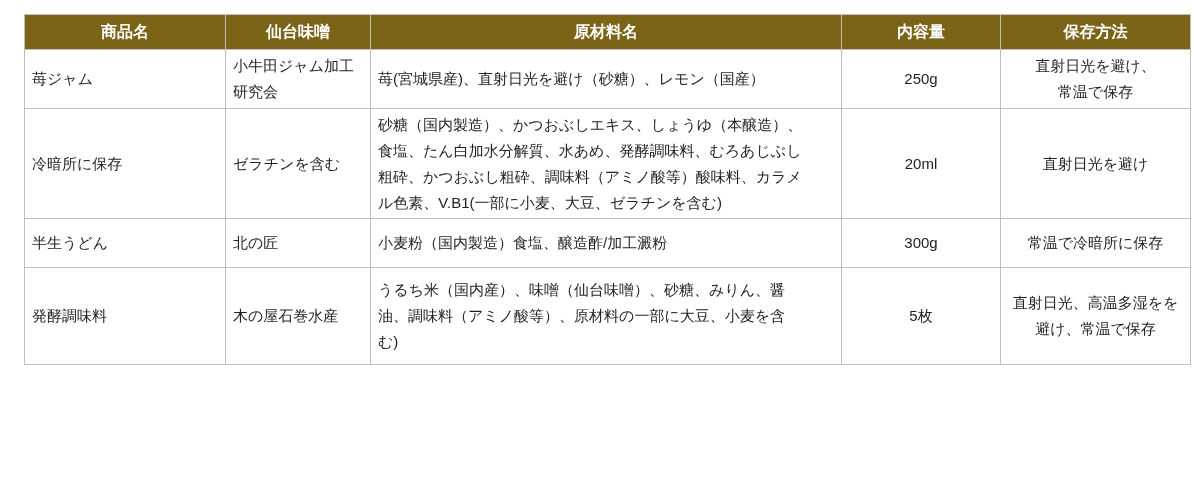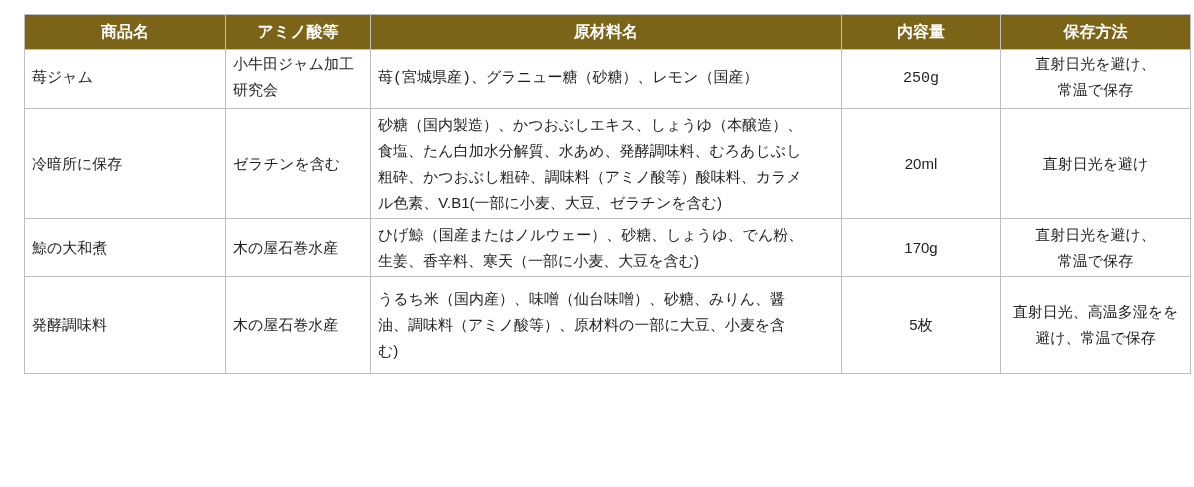--- a/index.html
+++ b/index.html
@@ -47,21 +47,21 @@
     vertical-align: middle;
     padding: 2px 7px;
     line-height: 26px;
     white-space: pre-line;
     overflow: hidden;
   }
   td.cell-product, td.cell-business, td.cell-ingredients { text-align: left; }
   td.cell-amount, td.cell-storage { text-align: center; }
   td.cell-ingredients { line-height: 27px; }
 
-  tr.row-0 { height: 59px; font-family: Liberation Mono, monospace; }
+  tr.row-0 { height: 59px; }
   tr.row-1 { height: 110px; }
   tr.row-2 { height: 49px; }
   tr.row-3 { height: 58px; }
   tr.row-4 { height: 58px; }
   tr.row-5 { height: 97px; }
 </style>
 </head>
 <body>
 
 <div class="page">
@@ -69,54 +69,52 @@
     <colgroup>
       <col class="c1">
         <col class="c2">
         <col class="c3">
         <col class="c4">
         <col class="c5">
     </colgroup>
     <thead>
       <tr>
         <th>商品名</th>
-        <th>アミノ酸等</th>
+        <th>仙台味噌</th>
         <th>原材料名</th>
         <th>内容量</th>
         <th>保存方法</th>
       </tr>
     </thead>
     <tbody>
       <tr class="row-0">
         <td class="cell-product">苺ジャム</td>
         <td class="cell-business">小牛田ジャム加工
 研究会</td>
-        <td class="cell-ingredients">苺(宮城県産)、グラニュー糖（砂糖）、レモン（国産）</td>
+        <td class="cell-ingredients">苺(宮城県産)、直射日光を避け（砂糖）、レモン（国産）</td>
         <td class="cell-amount">250g</td>
         <td class="cell-storage">直射日光を避け、
 常温で保存</td>
       </tr>
       <tr class="row-1">
         <td class="cell-product">冷暗所に保存</td>
         <td class="cell-business">ゼラチンを含む</td>
         <td class="cell-ingredients">砂糖（国内製造）、かつおぶしエキス、しょうゆ（本醸造）、
 食塩、たん白加水分解質、水あめ、発酵調味料、むろあじぶし
 粗砕、かつおぶし粗砕、調味料（アミノ酸等）酸味料、カラメ
 ル色素、V.B1(一部に小麦、大豆、ゼラチンを含む)</td>
         <td class="cell-amount">20ml</td>
         <td class="cell-storage">直射日光を避け</td>
       </tr>
-      <tr class="row-4">
-        <td class="cell-product">鯨の大和煮</td>
-        <td class="cell-business">木の屋石巻水産</td>
-        <td class="cell-ingredients">ひげ鯨（国産またはノルウェー）、砂糖、しょうゆ、でん粉、
-生姜、香辛料、寒天（一部に小麦、大豆を含む)</td>
-        <td class="cell-amount">170g</td>
-        <td class="cell-storage">直射日光を避け、
-常温で保存</td>
+      <tr class="row-2">
+        <td class="cell-product">半生うどん</td>
+        <td class="cell-business">北の匠</td>
+        <td class="cell-ingredients">小麦粉（国内製造）食塩、醸造酢/加工澱粉</td>
+        <td class="cell-amount">300g</td>
+        <td class="cell-storage">常温で冷暗所に保存</td>
       </tr>
       <tr class="row-5">
         <td class="cell-product">発酵調味料</td>
         <td class="cell-business">木の屋石巻水産</td>
         <td class="cell-ingredients">うるち米（国内産）、味噌（仙台味噌）、砂糖、みりん、醤
 油、調味料（アミノ酸等）、原材料の一部に大豆、小麦を含
 む)</td>
         <td class="cell-amount">5枚</td>
         <td class="cell-storage">直射日光、高温多湿をを
 避け、常温で保存</td>

